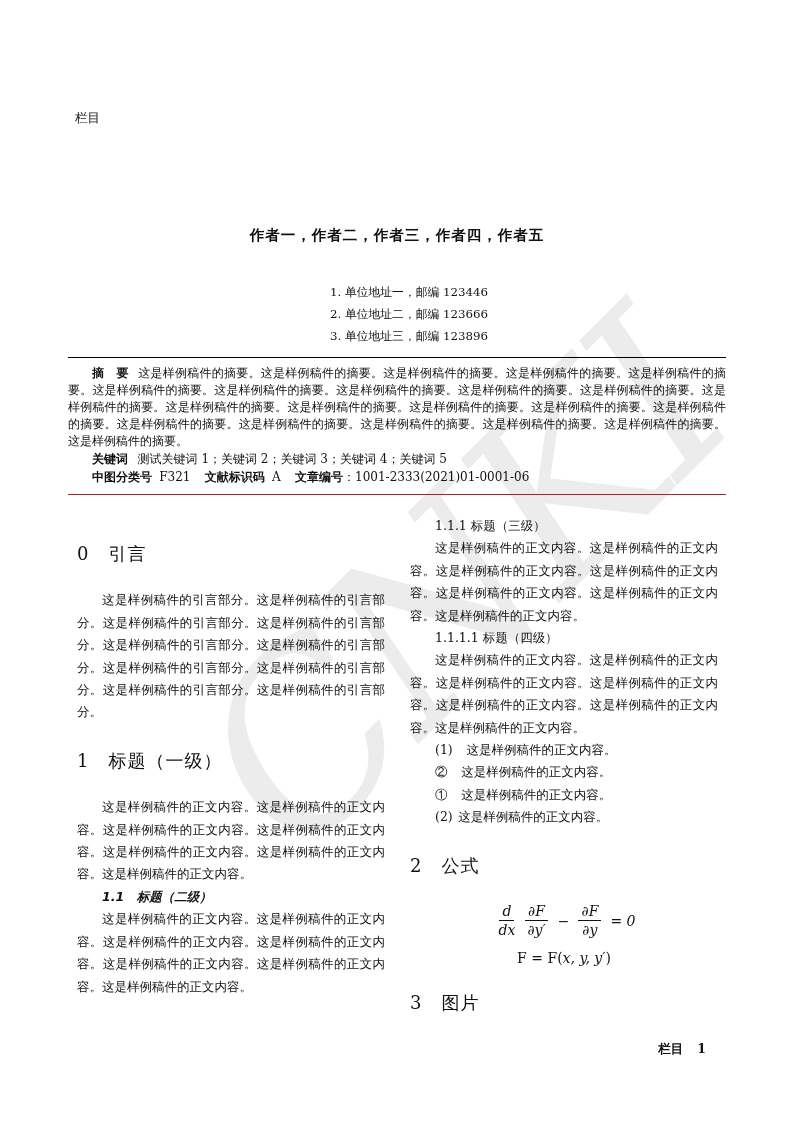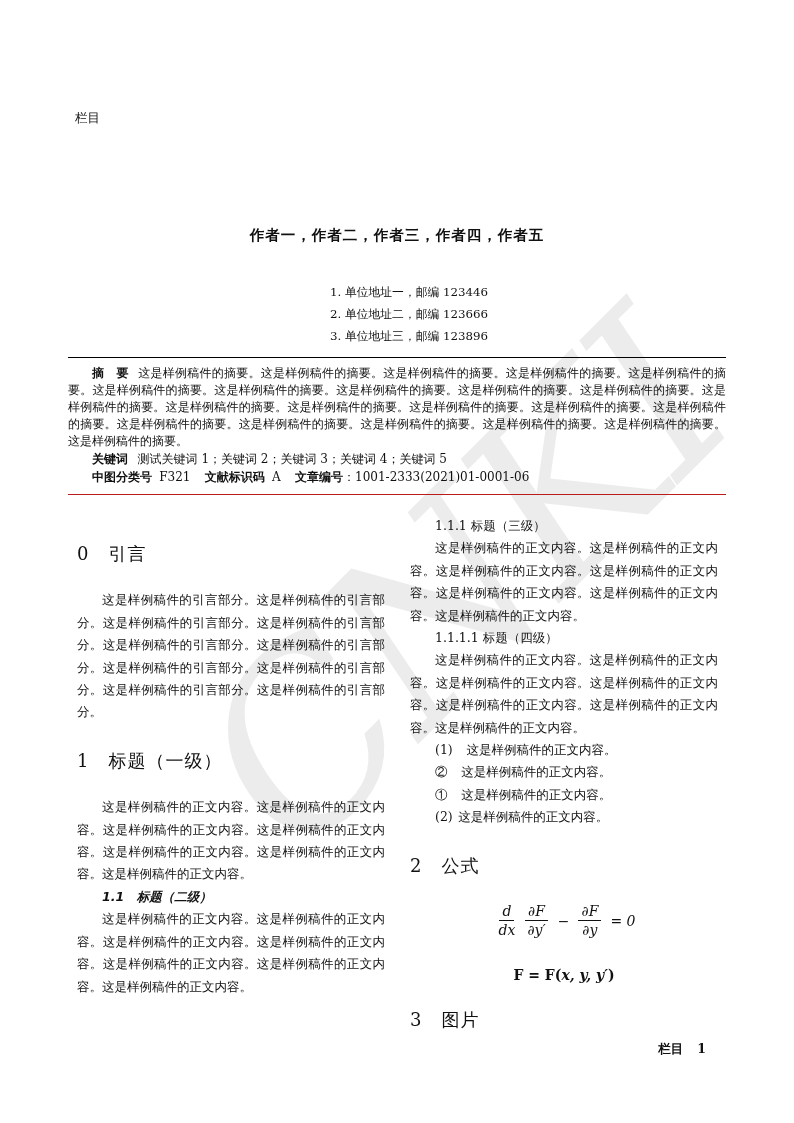--- a/index.html
+++ b/index.html
@@ -71,21 +71,21 @@
   .formula {
     display:flex; justify-content:center; align-items:center;
     font-style:italic; font-size:14px; margin-top:26px; line-height:normal;
     text-align:center;
   }
   .frac { display:inline-flex; flex-direction:column; align-items:center; margin:0 3px; }
   .frac .num { padding:0 3px 1px 3px; border-bottom:1.2px solid #111; }
   .frac .den { padding:1px 3px 0 3px; }
   .op { margin:0 6px; font-style:normal; }
   .rhs { margin-left:6px; }
-  .formula2 { text-align:center; font-size:14px; margin-top:29px; line-height:normal;font-weight:bold; }
+  .formula2 { text-align:center; font-size:14px; margin-top:12px; line-height:normal; }
   .formula2 .it { font-style:italic; }
   .footer {
     position:absolute; top:1041px; right:88px; font-size:12.5px;
   }
   .footer .col-name {
     font-family:"DejaVu Sans","Liberation Sans",sans-serif; font-weight:700;
   }
   .footer .page-num { font-weight:700; margin-left:14px; }
 </style>
 </head>

